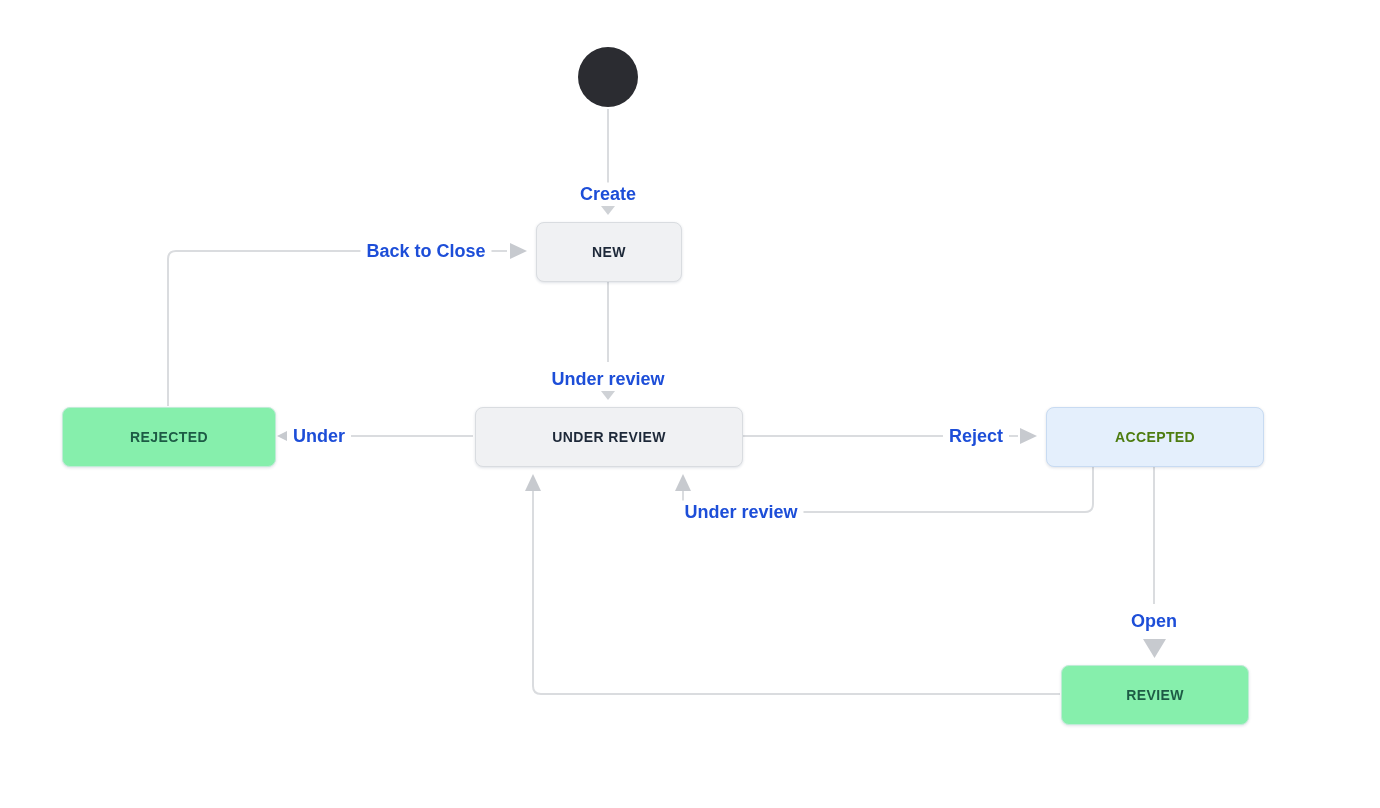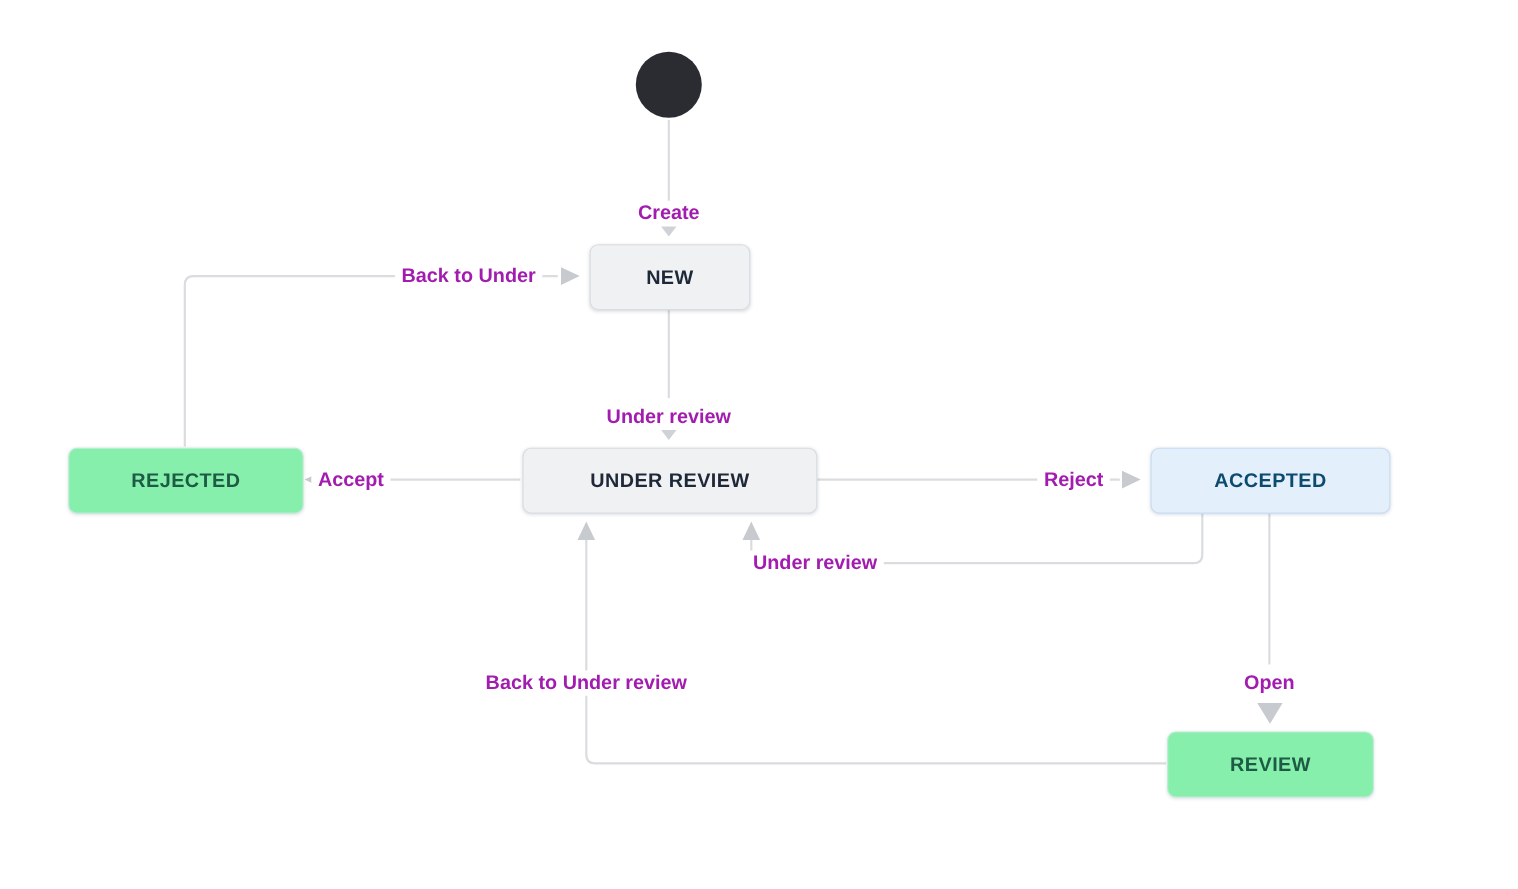--- a/index.html
+++ b/index.html
@@ -21,38 +21,38 @@
     top: 0;
     width: 1380px;
     height: 808px;
   }
   .state {
     position: absolute;
     display: flex;
     align-items: center;
     justify-content: center;
     font-weight: 700;
-    font-size: 18px;
+    font-size: 14px;
     letter-spacing: 0.4px;
     border-radius: 8px;
     border: 1px solid transparent;
     box-shadow: 0 1px 3px rgba(23, 43, 77, 0.14);
     cursor: pointer;
     white-space: nowrap;
   }
   .state.gray  { background: #f0f1f3; border-color: #d9dce0; color: #1d2838; }
   .state.green { background: #86efac; border-color: #bfecd6; color: #1d5b45; }
-  .state.blue  { background: #e4effc; border-color: #c8dbf2; color: #0c4a6e; }
+  .state.blue  { background: #e4effc; border-color: #c8dbf2; color: #4d7c0f; }
 
   .tlabel {
     position: absolute;
     transform: translate(-50%, -50%);
     font-weight: 700;
     font-size: 18px;
-    color: #a21caf;
+    color: #1d4ed8;
     background: #ffffff;
     padding: 1px 6px;
     white-space: nowrap;
     cursor: pointer;
   }
   .line { stroke: #dadcdf; stroke-width: 2; fill: none; }
   .arrow { fill: #c7cacf; }
   .arrow-small { fill: #cfd2d6; }
 </style>
 </head>
@@ -86,29 +86,28 @@
     <polygon class="arrow" points="1143,639 1166,639 1154.5,658"></polygon>
 
     <path class="line" d="M1060 694 H541 Q533 694 533 686 V491"></path>
     <polygon class="arrow" points="525,491 541,491 533,474"></polygon>
   </svg>
 
   <div class="tlabel" style="left:608px; top:194px;">Create</div>
 
   <div class="tlabel" style="left:608px; top:379px;">Under review</div>
 
-  <div class="tlabel" style="left:426px; top:251px;">Back to Under</div>
+  <div class="tlabel" style="left:426px; top:251px;">Back to Close</div>
 
-  <div class="tlabel" style="left:319px; top:436px;">Accept</div>
+  <div class="tlabel" style="left:319px; top:436px;">Under</div>
 
   <div class="tlabel" style="left:976px; top:436px;">Reject</div>
 
   <div class="tlabel" style="left:741px; top:512px;">Under review</div>
 
-  <div class="tlabel" style="left:533px; top:621px;">Back to Under review</div>
 
   <div class="tlabel" style="left:1154px; top:621px;">Open</div>
 
   <div class="state gray" style="left:536px; top:222px; width:144px; height:58px;">NEW</div>
 
   <div class="state gray" style="left:475px; top:407px; width:266px; height:58px;">UNDER REVIEW</div>
 
   <div class="state green" style="left:62px; top:407px; width:212px; height:58px;">REJECTED</div>
 
   <div class="state blue" style="left:1046px; top:407px; width:216px; height:58px;">ACCEPTED</div>

